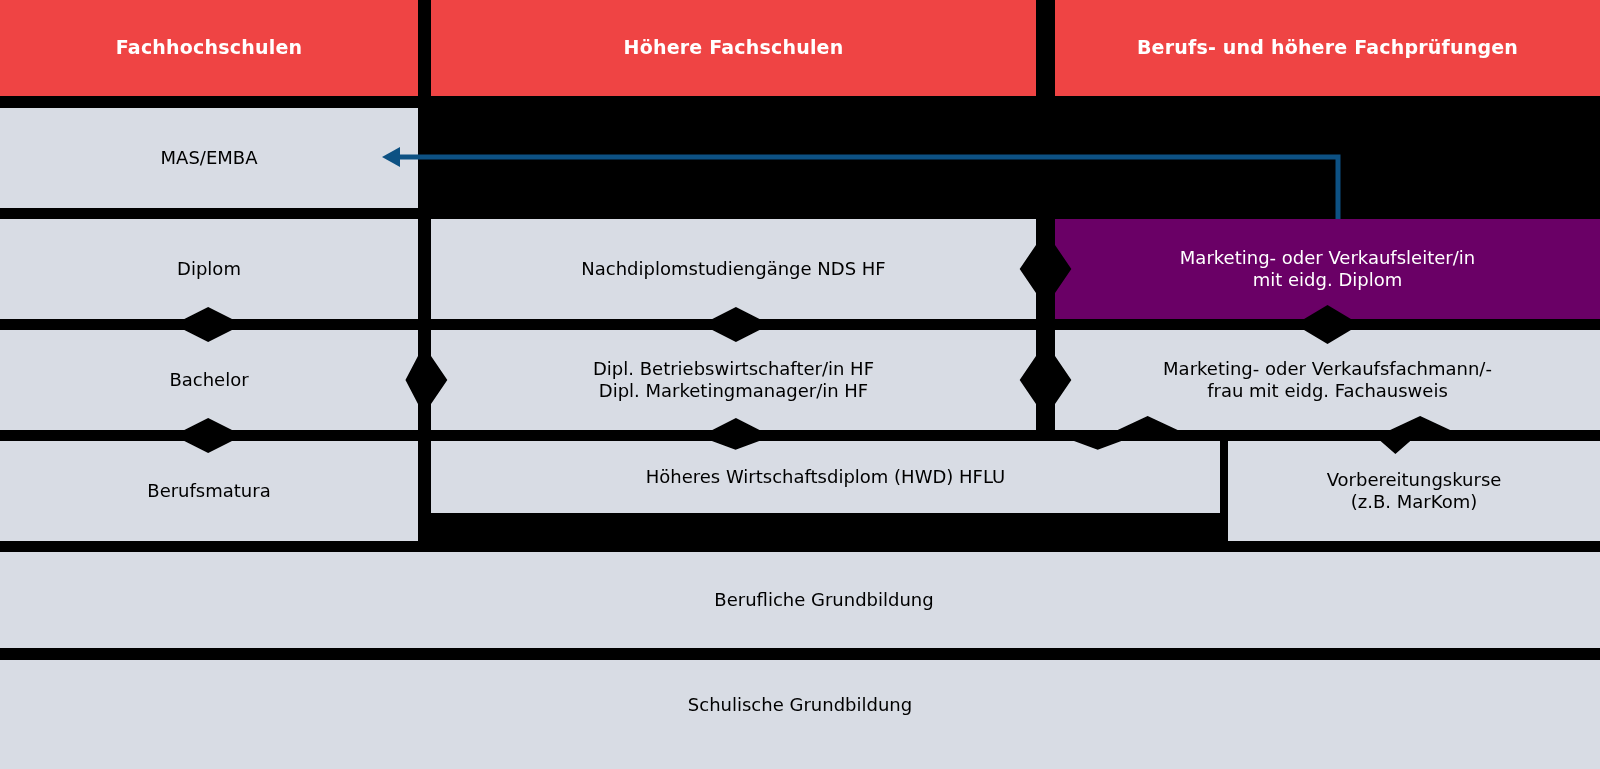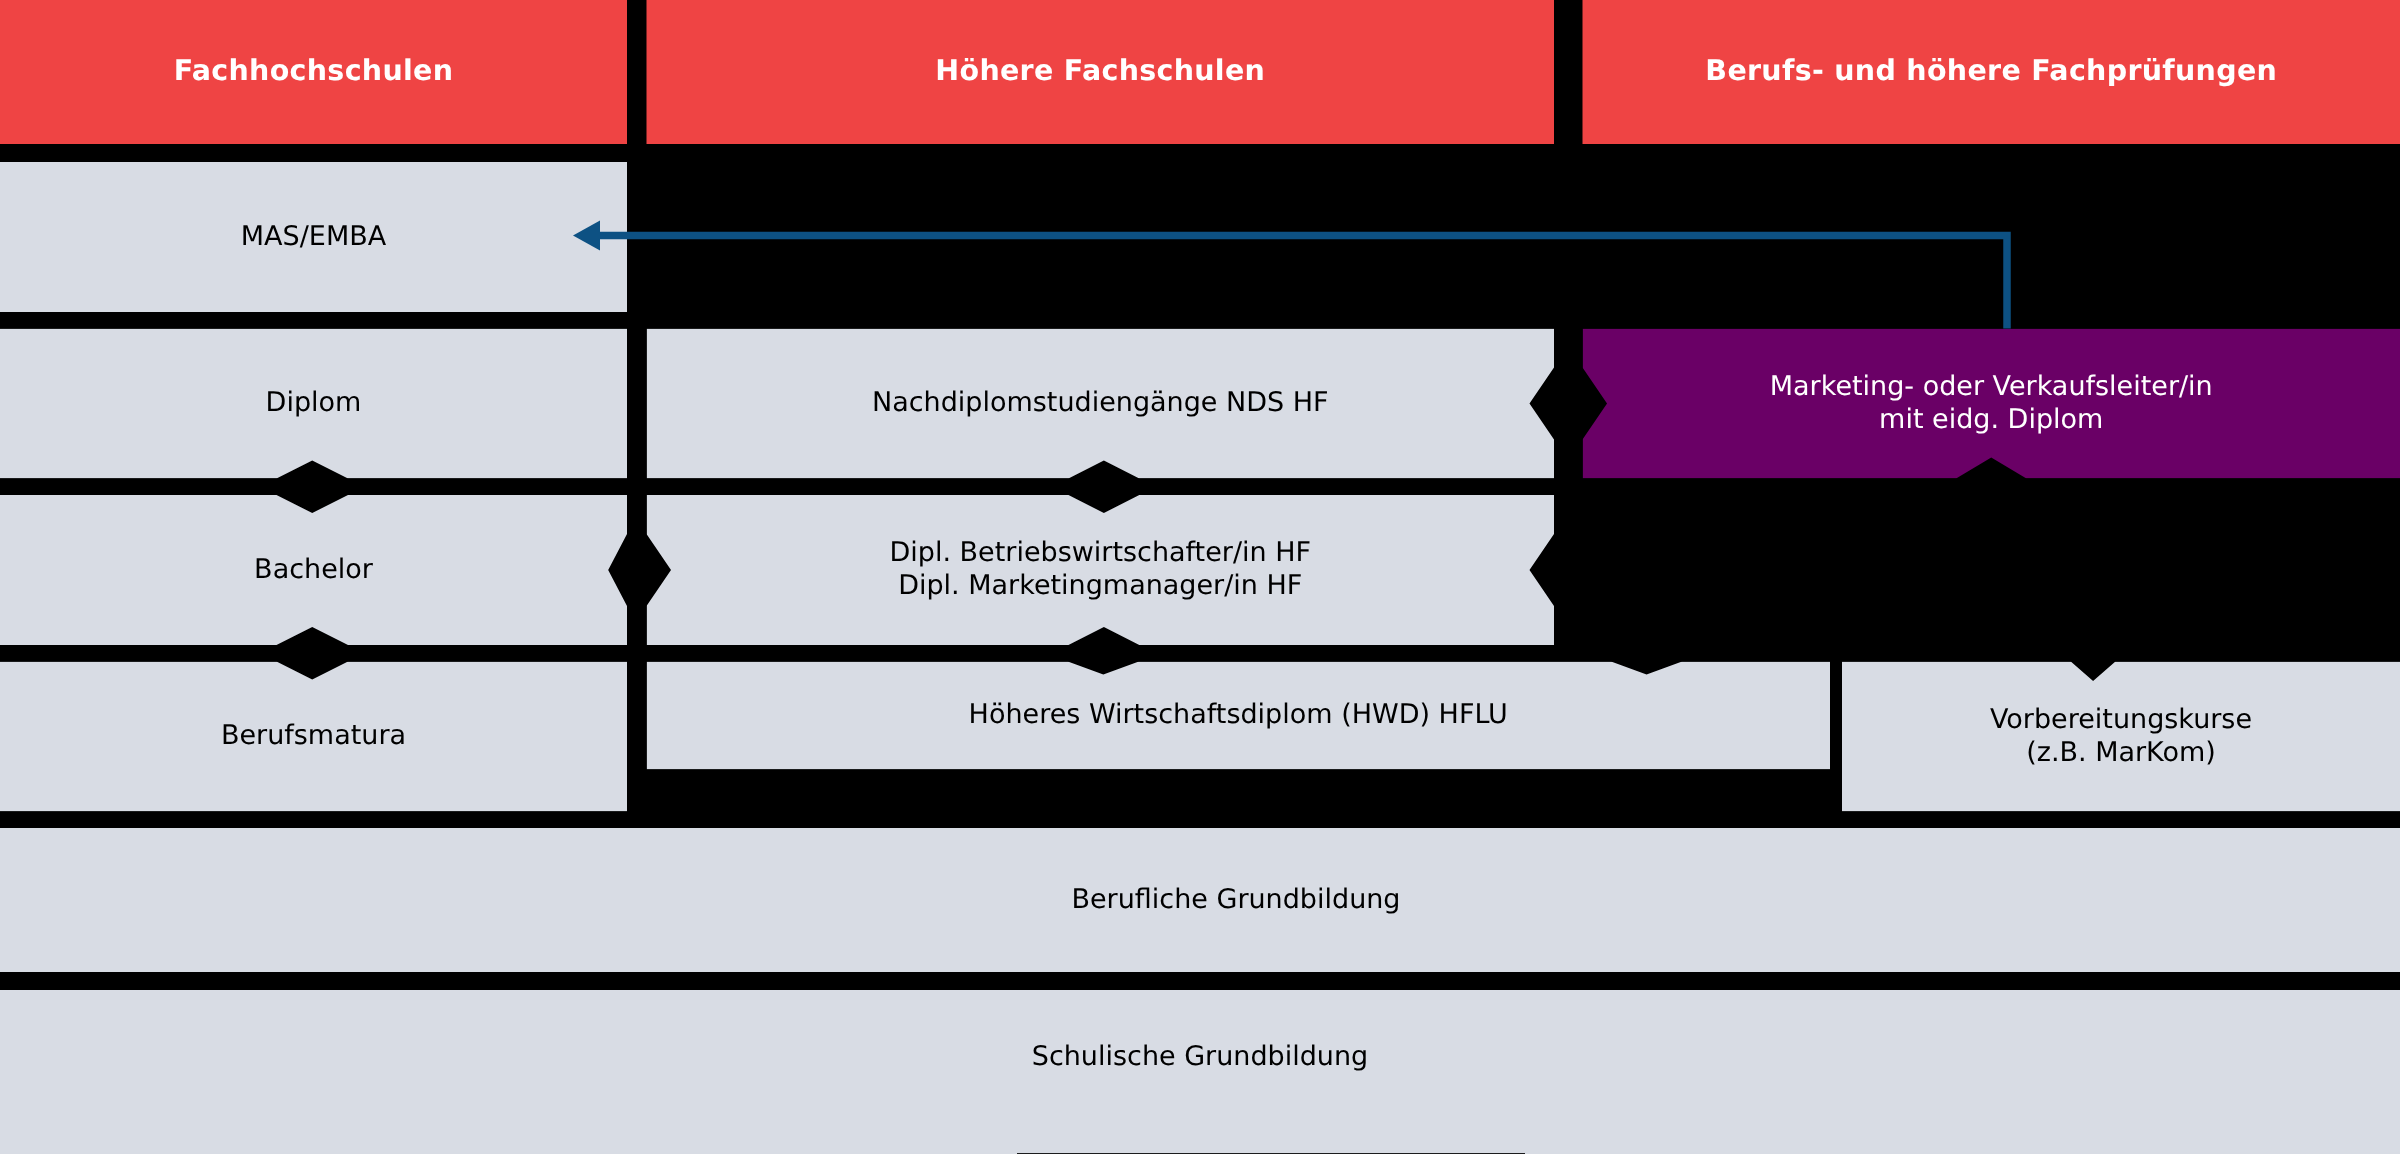--- a/index.html
+++ b/index.html
@@ -97,20 +97,25 @@
               clip-path: polygon(0 0, 44.1% 0, 49.8% 12%, 55.5% 0, 100% 0, 100% 26%, 97.0% 50%, 100% 74%, 100% 100%, 55.5% 100%, 49.8% 88%, 44.1% 100%, 0 100%);">
     <span class="lbl">Bachelor</span>
   </div>
 
   <div class="box grey" style="left:431px; top:330px; width:605px; height:100px;
               clip-path: polygon(0 0, 46.5% 0, 50.4% 12%, 54.3% 0, 100% 0, 100% 26%, 97.3% 50%, 100% 74%, 100% 100%, 54.3% 100%, 50.4% 88%, 46.5% 100%, 0 100%, 0 74%, 2.7% 50%, 0 26%);">
     <span class="lbl">Dipl. Betriebswirtschafter/in HF
 Dipl. Marketingmanager/in HF</span>
   </div>
 
+  <div class="box grey" style="left:1055px; top:330px; width:545px; height:100px;
+              clip-path: polygon(0 0, 45.7% 0, 50.0% 14%, 54.3% 0, 100% 0, 100% 100%, 72.5% 100%, 67.0% 86%, 61.5% 100%, 22.5% 100%, 17.0% 86%, 11.5% 100%, 0 100%, 0 74%, 3.0% 50%, 0 26%);">
+    <span class="lbl">Marketing- oder Verkaufsfachmann/-
+frau mit eidg. Fachausweis</span>
+  </div>
 
   <div class="box grey" style="left:0px; top:441px; width:418px; height:100px;
               clip-path: polygon(0 0, 44.1% 0, 49.8% 12%, 55.5% 0, 100% 0, 100% 100%, 0 100%);">
     <span class="lbl">Berufsmatura</span>
   </div>
 
   <div class="box grey" style="left:431px; top:441px; width:789px; height:72px;
               clip-path: polygon(0 0, 35.6% 0, 38.6% 12%, 41.6% 0, 81.5% 0, 84.5% 12%, 87.5% 0, 100% 0, 100% 100%, 0 100%);">
     <span class="lbl">Höheres Wirtschaftsdiplom (HWD) HFLU</span>
   </div>

